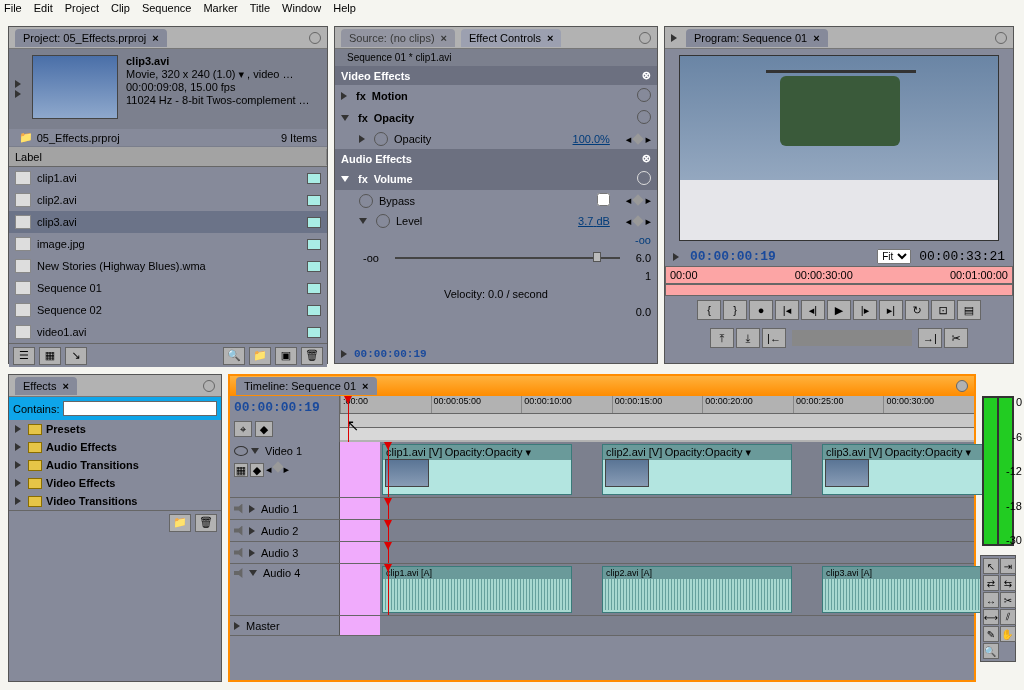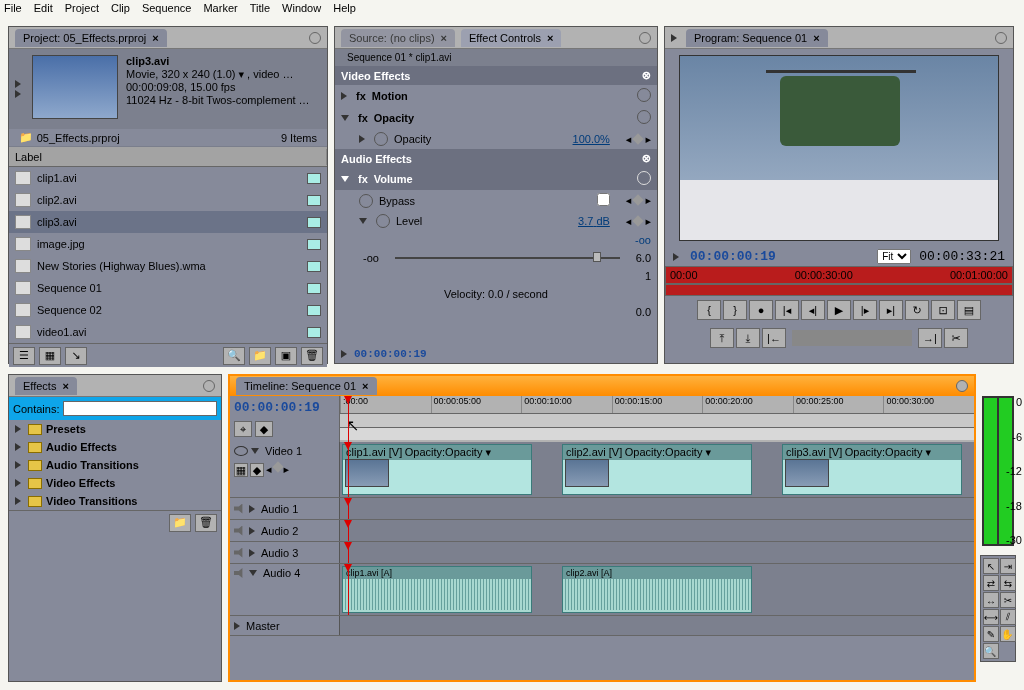--- a/index.html
+++ b/index.html
@@ -36,38 +36,38 @@
 .effect-row.bold { font-weight:bold; }
 .underline-val { color:#003b7a; text-decoration:underline; cursor:pointer; }
 .clock-icon { width:14px; height:14px; border-radius:50%; border:1px solid #555; display:inline-block; position:relative; }
 .slider-track { height:2px; background:#444; flex:1; position:relative; margin:0 10px; }
 .slider-thumb { position:absolute; width:8px; height:10px; background:#bbb; border:1px solid #555; top:-5px; }
 
 #program-panel { left:664px; top:26px; width:350px; height:338px; }
 .program-view { width:320px; height:186px; margin:6px auto; background:linear-gradient(#6a85a5,#a8b8cc); border:1px solid #333; position:relative; overflow:hidden; }
 .heli { position:absolute; width:120px; height:70px; background:#3a5a3a; border-radius:6px; top:20px; left:100px; }
 .heli::before { content:""; position:absolute; width:150px; height:3px; background:#333; top:-6px; left:-14px; }
-.timeline-ruler { height:18px; background:#b91c1c; border:1px solid #666; position:relative; font-size:9px; padding:0 4px; display:flex; justify-content:space-between; align-items:center; }
+.timeline-ruler { height:18px; background:#fca5a5; border:1px solid #666; position:relative; font-size:9px; padding:0 4px; display:flex; justify-content:space-between; align-items:center; }
 .tc-display { color:#1a4a9c; font-weight:bold; font-size:13px; font-family:'Courier New',monospace; }
 .transport { display:flex; gap:2px; justify-content:center; padding:4px; }
 .tbtn.transport-btn { width:24px; height:20px; }
 
 #effects-panel { left:8px; top:374px; width:214px; height:308px; }
 .search-row { padding:4px; display:flex; gap:4px; align-items:center; background:#0ea5e9; }
 .folder-row { padding:3px 6px; display:flex; align-items:center; gap:4px; background:#868a9a; font-weight:bold; }
 .folder-icon { width:14px; height:11px; background:#e6c547; border:1px solid #8a6d00; }
 
 #timeline-panel { left:228px; top:374px; width:748px; height:308px; border:2px solid #ff8c00; }
 .timeline-header { background:linear-gradient(#ffb23d,#ff8c00); height:20px; display:flex; align-items:center; padding:0 6px; gap:6px; }
 .timeline-top { display:flex; height:46px; }
 .timeline-tc-area { width:110px; padding:4px; background:#868a9a; border-right:1px solid #666; }
 .ruler-area { flex:1; background:#b2b2b2; position:relative; font-size:9px; }
 .ruler-ticks { height:18px; display:flex; border-bottom:1px solid #666; }
 .ruler-tick { flex:1; border-left:1px solid #888; padding-left:2px; font-size:9px; }
-.track { display:flex; border-bottom:1px solid #666; background:#15803d; }
+.track { display:flex; border-bottom:1px solid #666; background:#f0abfc;gap:40px; }
 .track-header { width:110px; background:#868a9a; border-right:1px solid #555; padding:3px 4px; display:flex; align-items:center; gap:3px; font-size:10px; }
 .track-content { flex:1; position:relative; background:#7c808e; height:100%; }
 .clip { position:absolute; top:2px; bottom:2px; background:#b3e5e0; border:1px solid #3a7a7a; font-size:9px; overflow:hidden; }
 .clip-label { background:#6a9a9a; color:#000; padding:1px 3px; font-size:9px; white-space:nowrap; }
 .clip-thumb { position:absolute; left:2px; top:14px; width:44px; height:28px; background:linear-gradient(#5a7595,#889cb5); border:1px solid #444; }
 .audio-clip { background:#a8d8d0; }
 .waveform { position:absolute; inset:12px 2px 2px 2px; background:repeating-linear-gradient(90deg,#3a7a7a 0,#3a7a7a 1px,transparent 1px,transparent 3px); opacity:.6; }
 .playhead { position:absolute; width:1px; background:#d00; top:0; bottom:0; left:8px; z-index:5; }
 .playhead::before { content:""; position:absolute; top:0; left:-4px; border-left:4px solid transparent; border-right:4px solid transparent; border-top:8px solid #d00; }
 .eye-icon { width:14px; height:10px; border:1px solid #333; border-radius:50%; display:inline-block; position:relative; }
@@ -458,20 +458,24 @@
     <div class="track-content">
       <div class="playhead"></div>
       <div class="clip audio-clip" style="left:2px;width:190px">
           <div class="clip-label">clip1.avi [A]</div>
           <div class="waveform"></div>
         </div>
       <div class="clip audio-clip" style="left:222px;width:190px">
           <div class="clip-label">clip2.avi [A]</div>
           <div class="waveform"></div>
         </div>
+      <div class="clip audio-clip" style="left:442px;width:180px">
+          <div class="clip-label">clip3.avi [A]</div>
+          <div class="waveform"></div>
+        </div>
     </div>
   </div>
   <div class="track" style="height:20px">
     <div class="track-header">
         <span class="triangle"></span>
         <span>Master</span>
       </div>
     <div class="track-content"></div>
   </div>
 </div>

